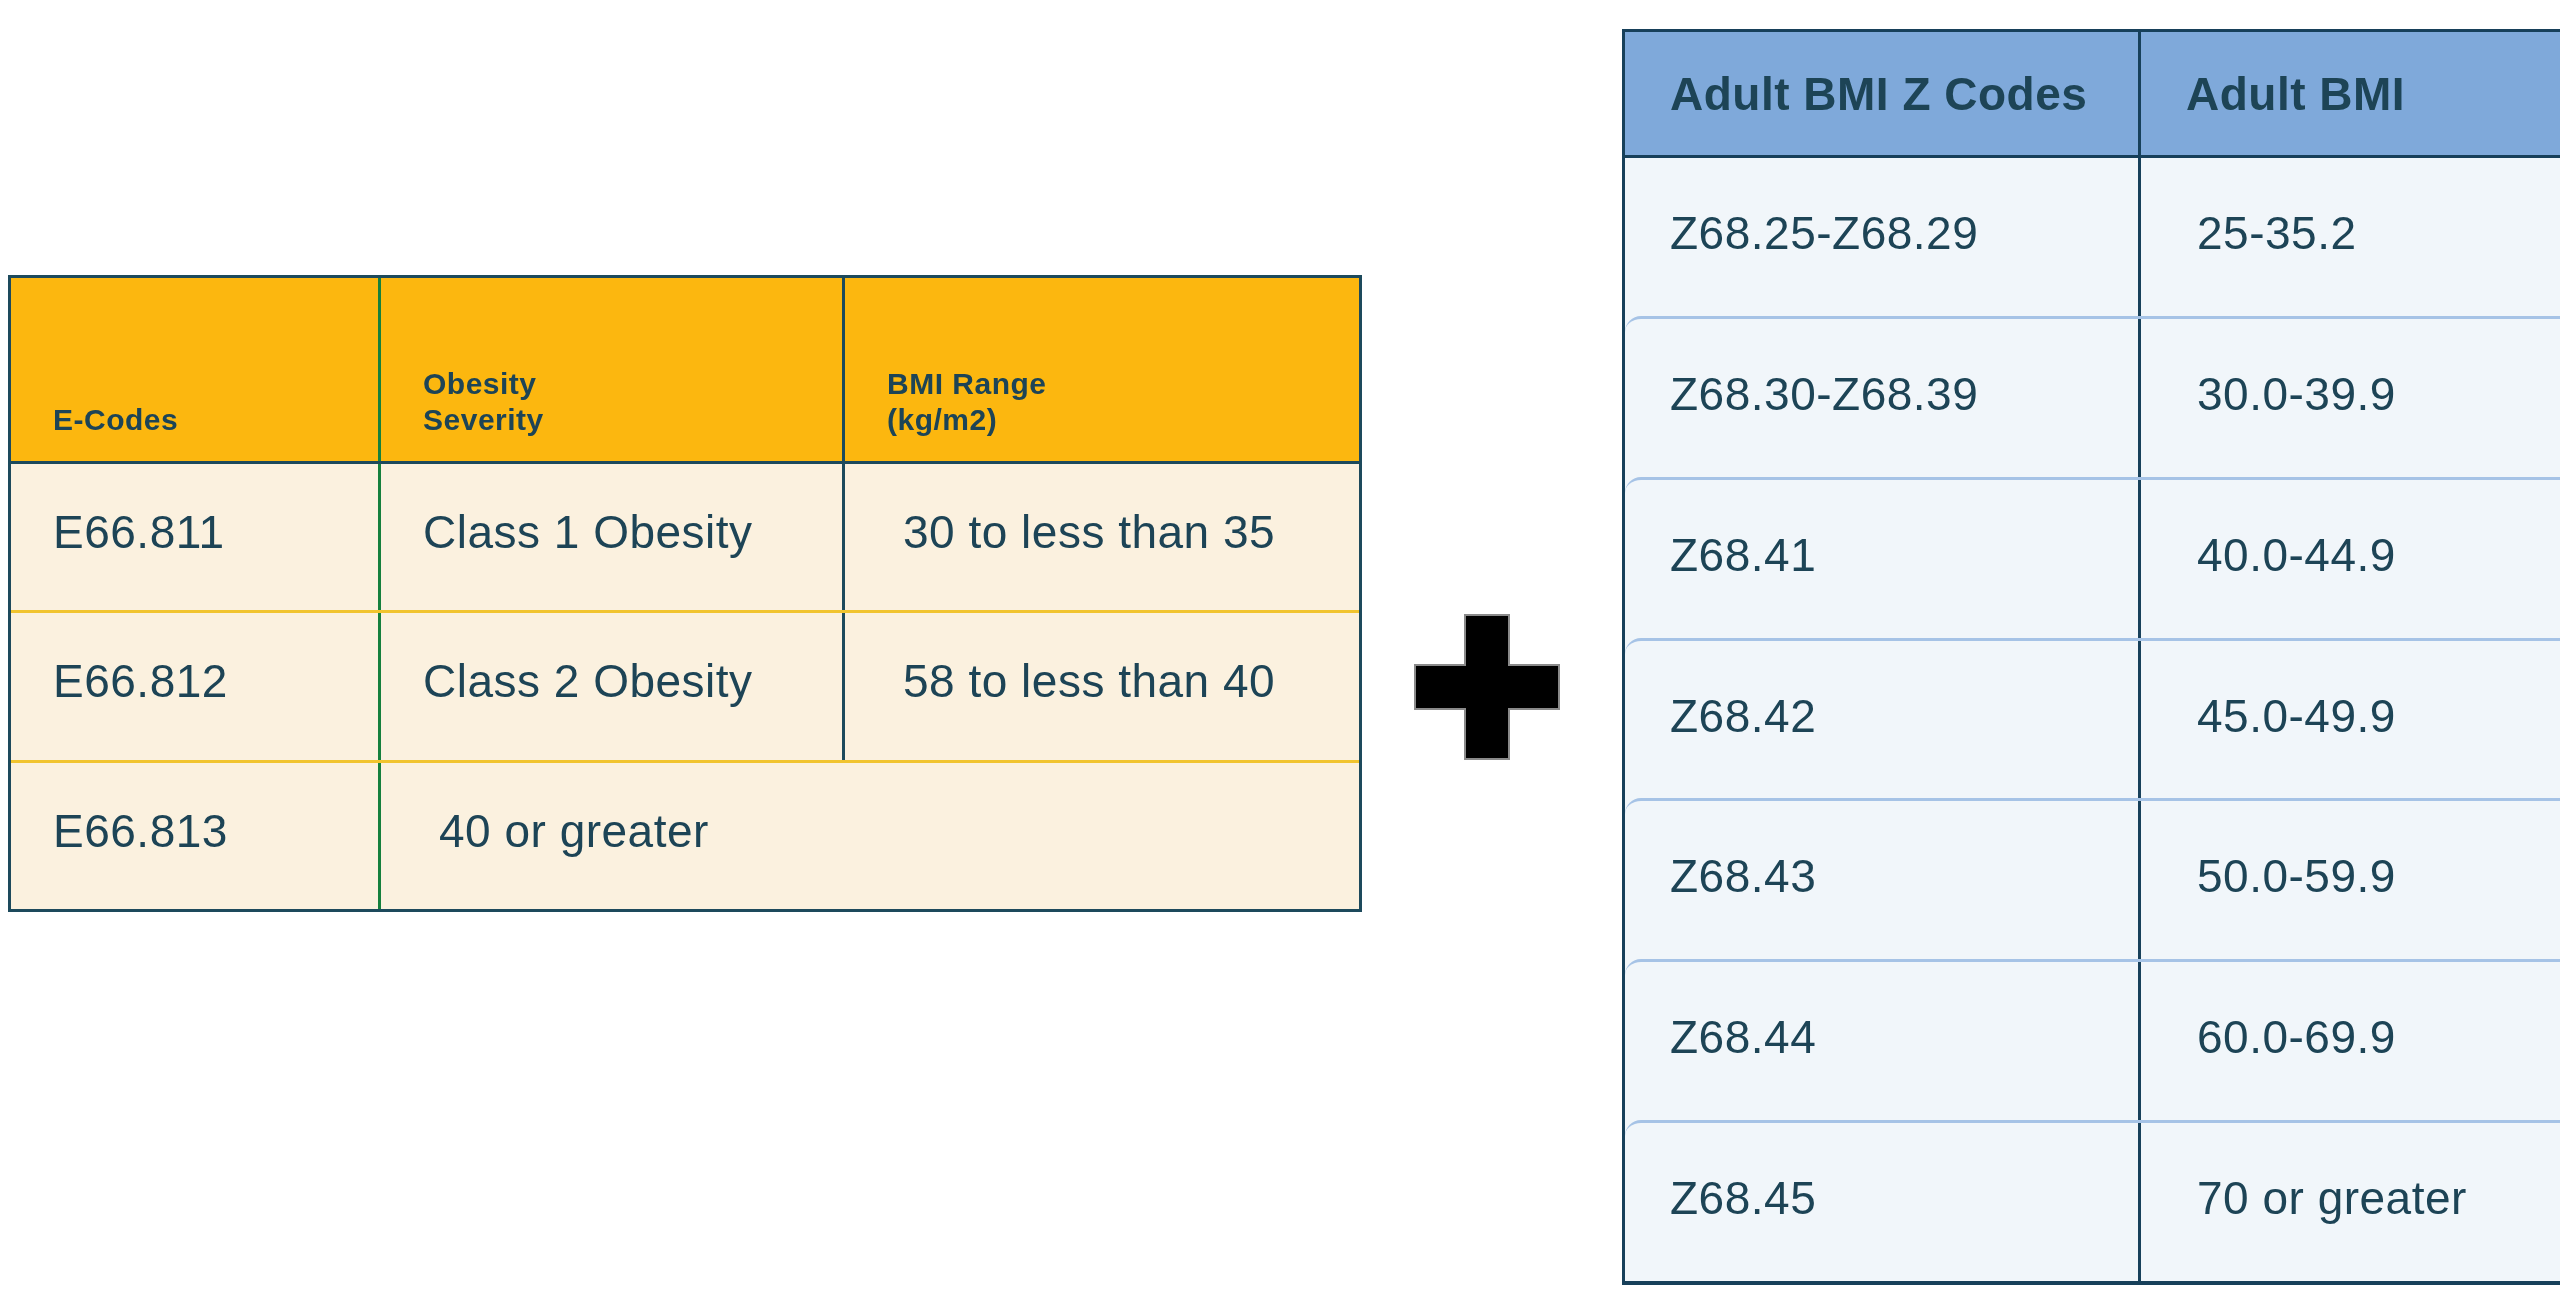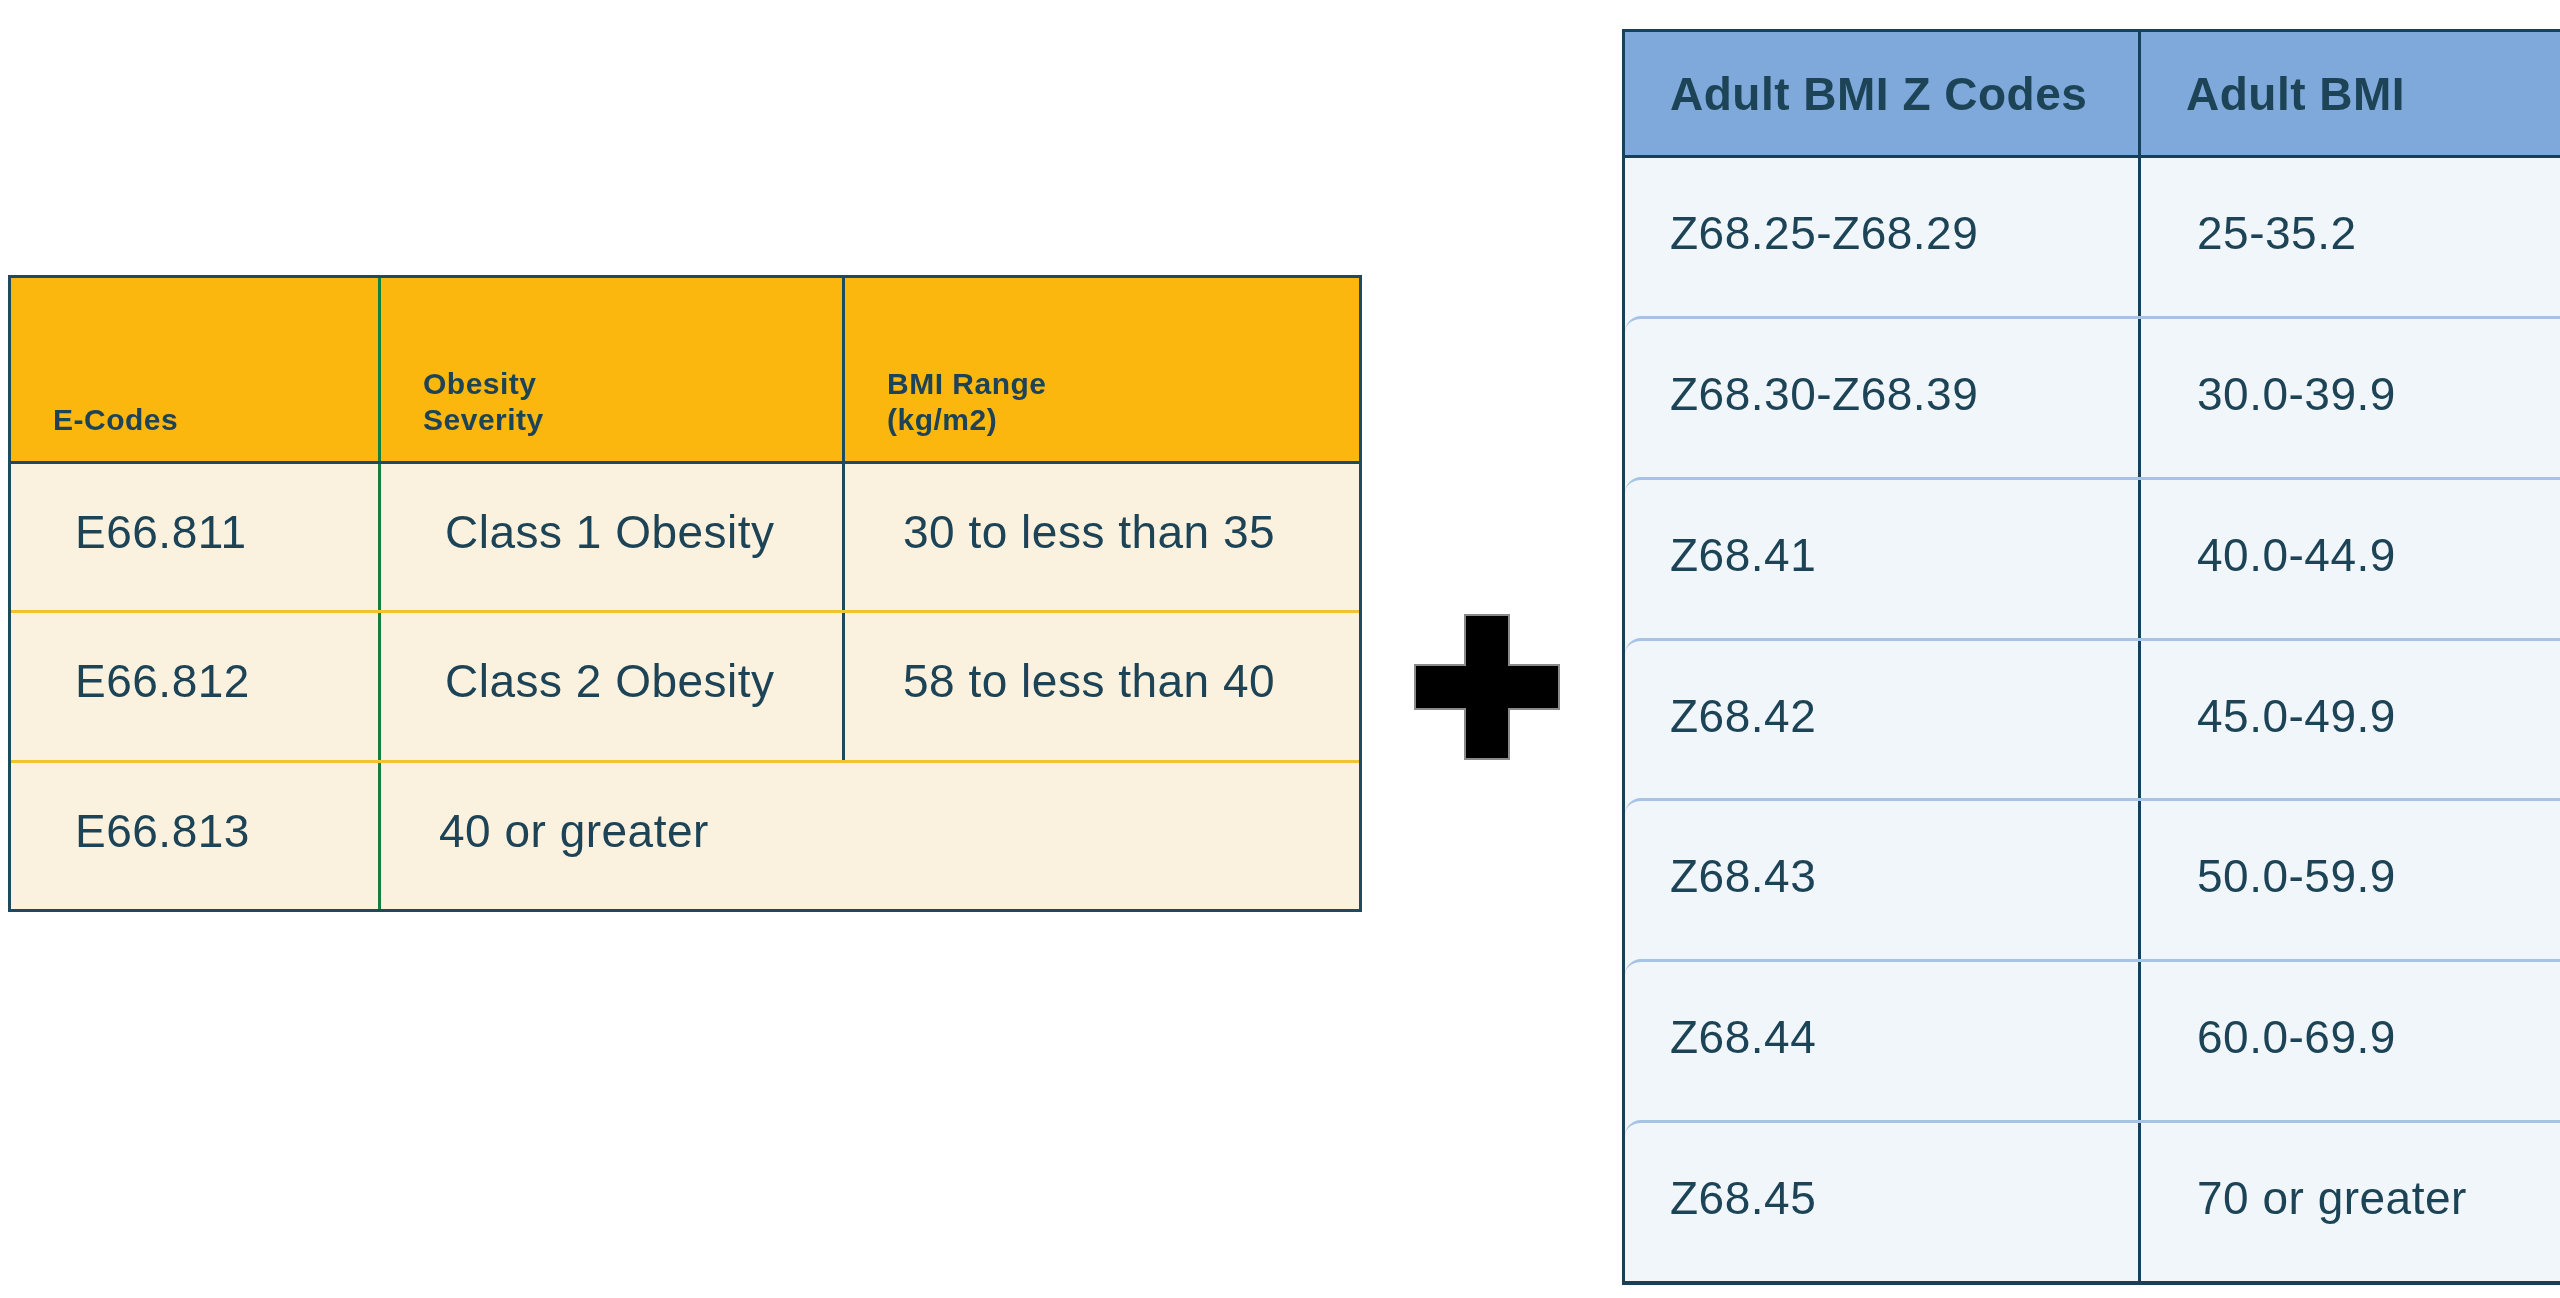--- a/index.html
+++ b/index.html
@@ -59,21 +59,21 @@
   }
   .ecodes-table .cell {
     box-sizing: border-box;
   }
   .ecodes-table .col1 { width: 370px; border-right: 3px solid #15803d; }
   .ecodes-table .col2 { width: 464px; border-right: 3px solid #1d4a5c; }
   .ecodes-table .col3 { flex: 1; }
   .ecodes-row .cell {
     display: flex;
     align-items: center;
-    padding: 0 16px 10px 64px;
+    padding: 0 16px 10px 42px;
     font-size: 46px;
     font-weight: 400;
     letter-spacing: 0.5px;
   }
   .ecodes-row .col3 { padding-left: 58px; }
 
   
   .erased-artifact {
     position: absolute;
     left: 92px;

